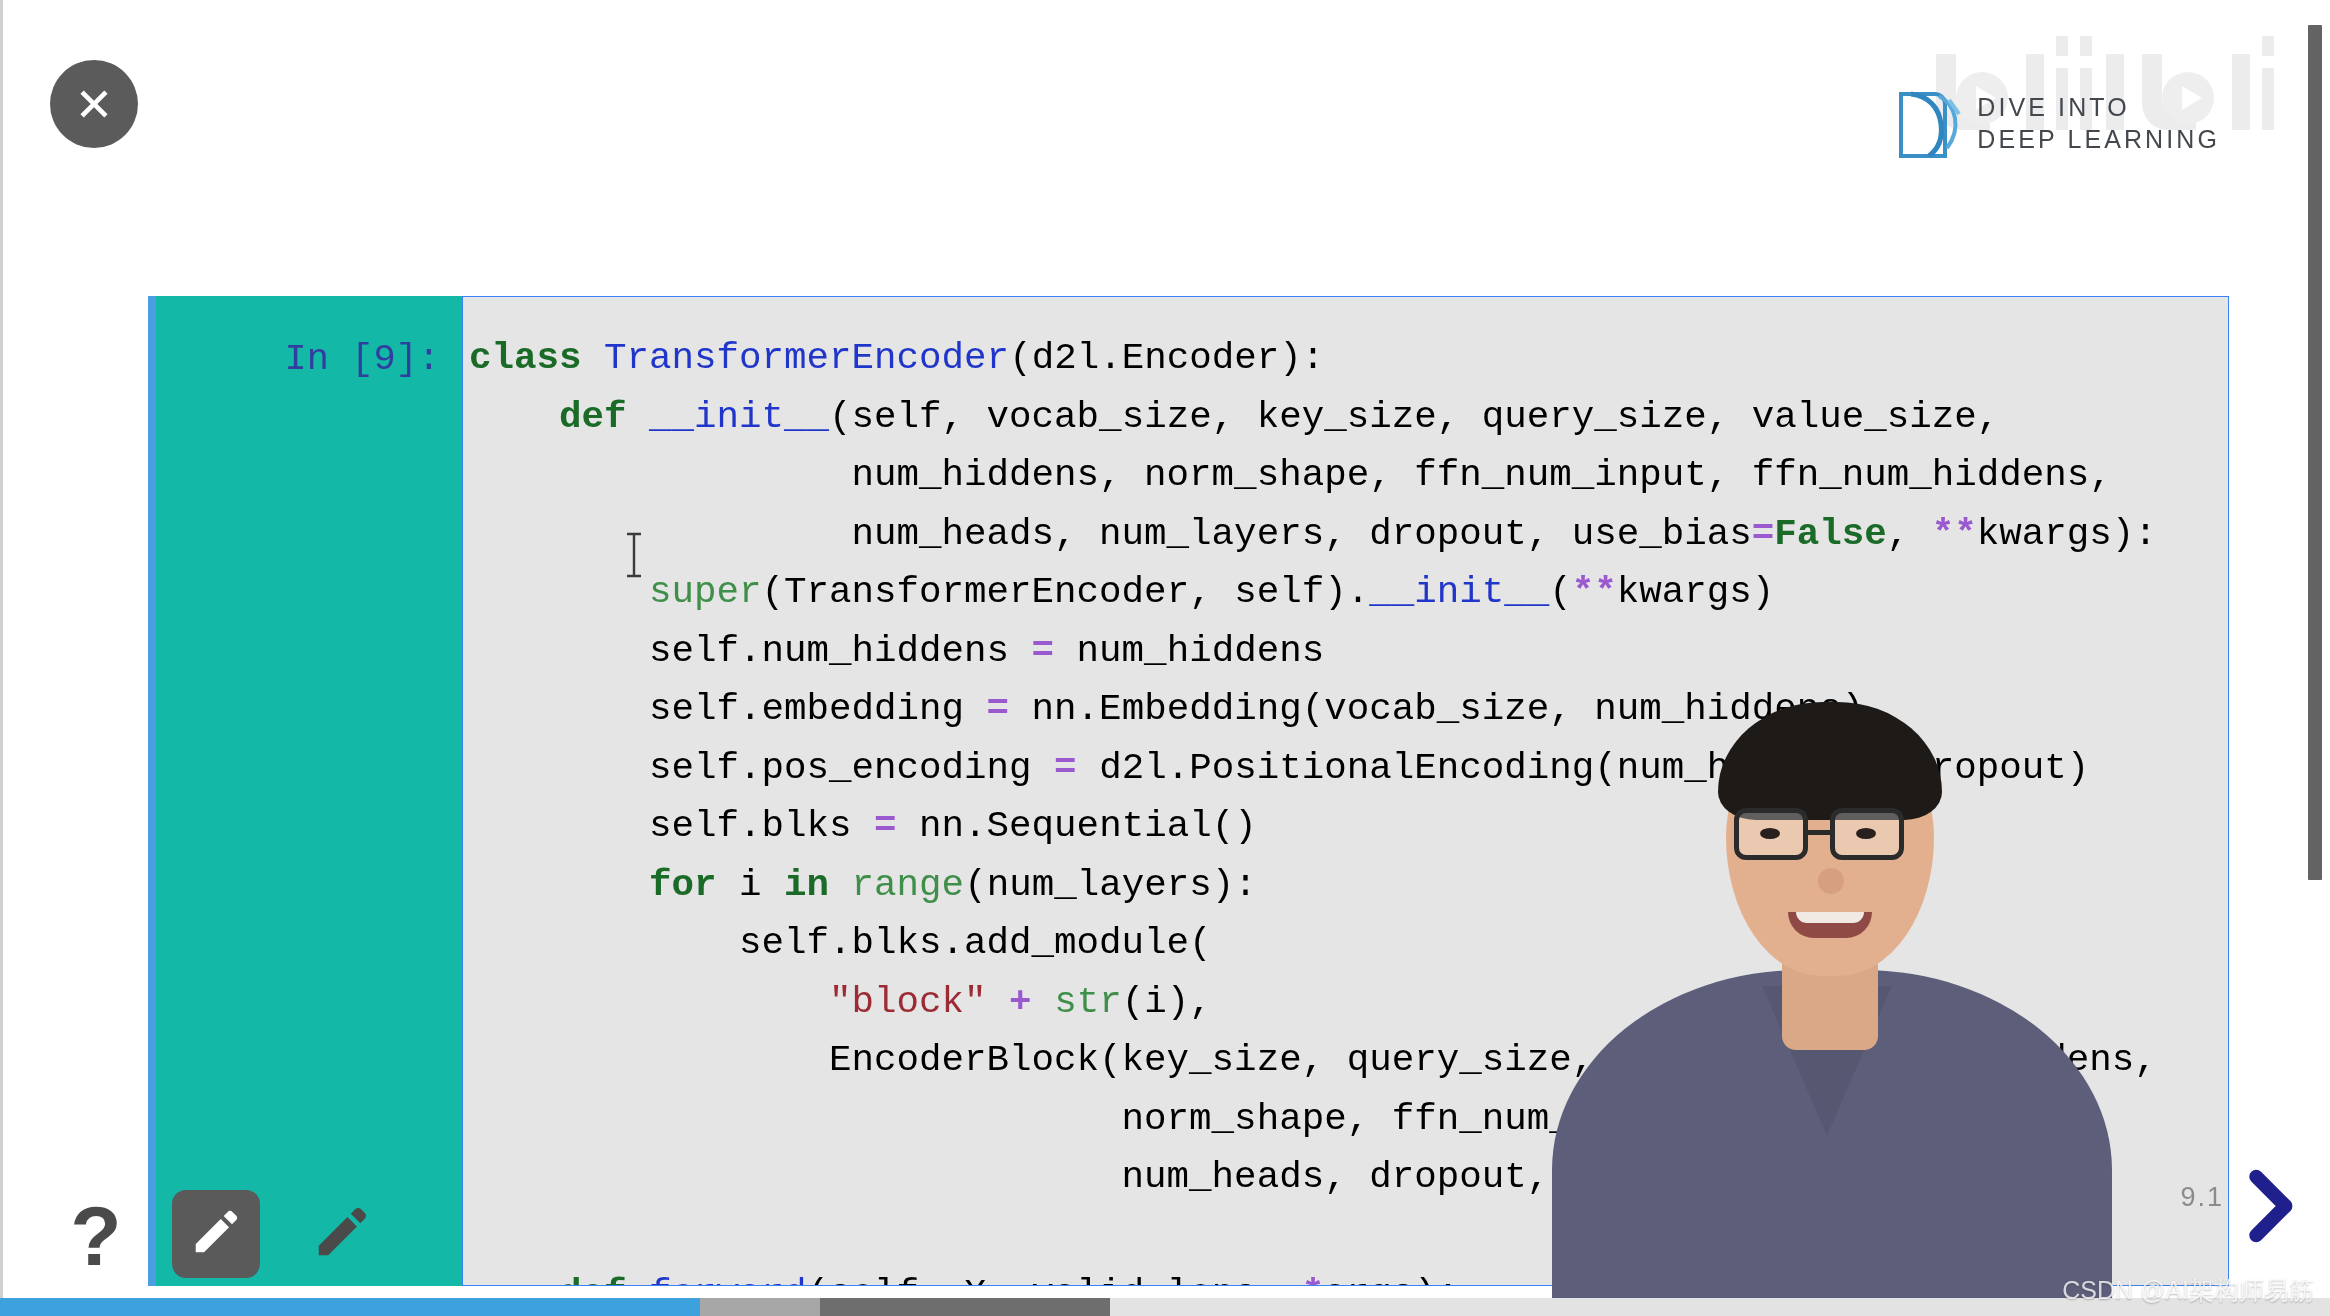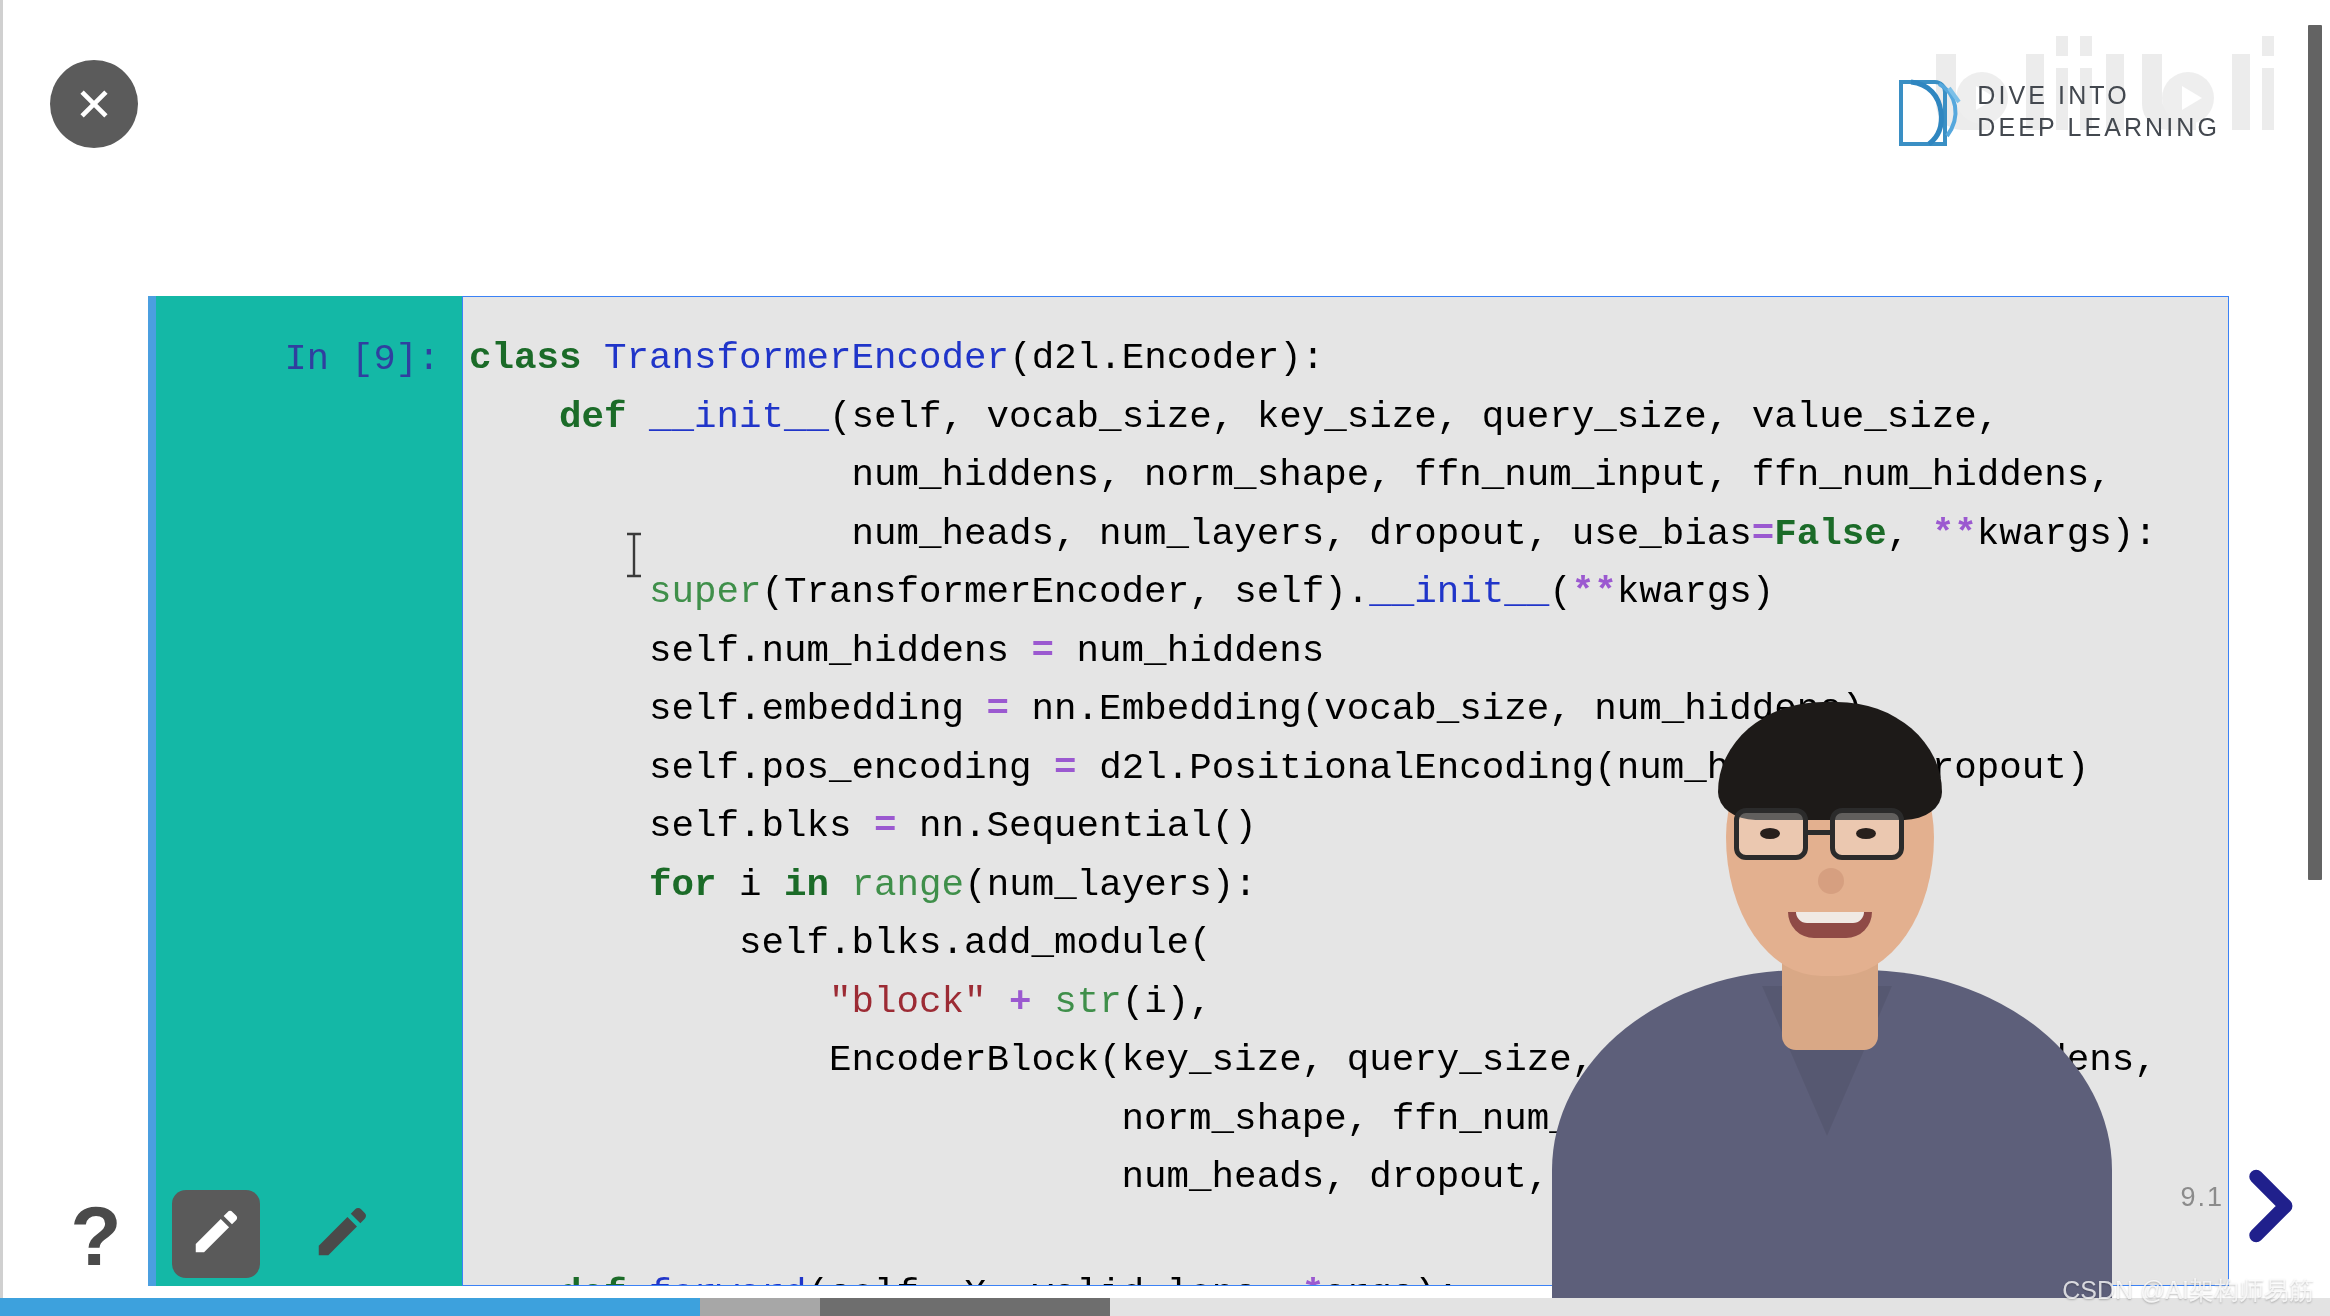--- a/index.html
+++ b/index.html
@@ -29,21 +29,21 @@
   
   .slide-title {
     position: absolute; left: 163px; top: 148px;
     font-size: 62px; color: #1a1a1a; letter-spacing: 0px;
     white-space: nowrap;
     font-family: "Liberation Sans", sans-serif;
   }
 
   
   .logo-wrap {
-    position: absolute; right: 110px; top: 72px;
+    position: absolute; right: 110px; top: 84px;
     display: flex; align-items: center; gap: 8px;
     z-index: 30;
   }
   .logo-mark { width: 76px; height: 78px; position: relative; }
   .logo-text { line-height: 1.28; }
   .logo-text div {
     font-size: 25px; letter-spacing: 3.1px; color: #43484f;
     font-family: "Liberation Sans", sans-serif;
   }
 

